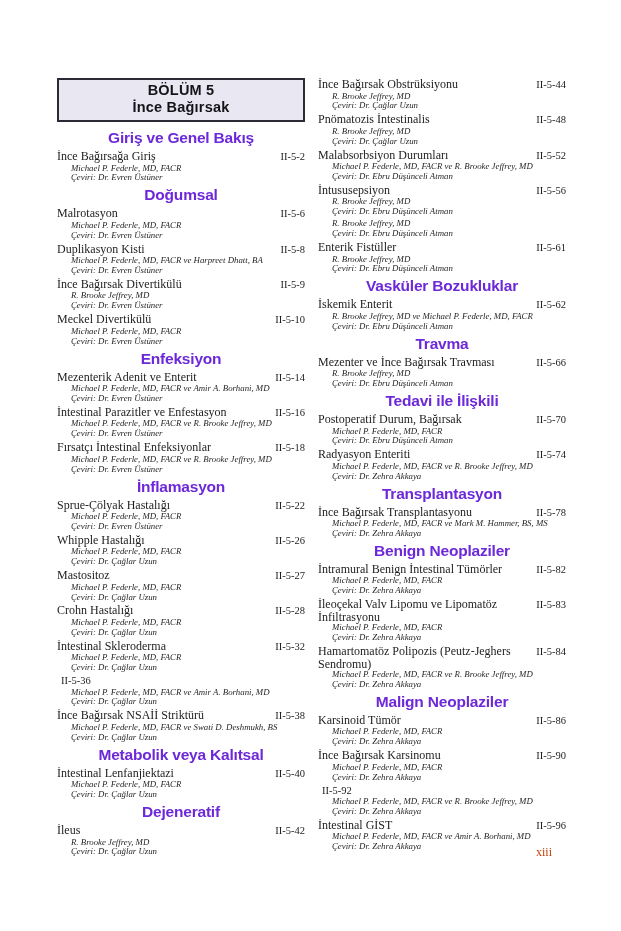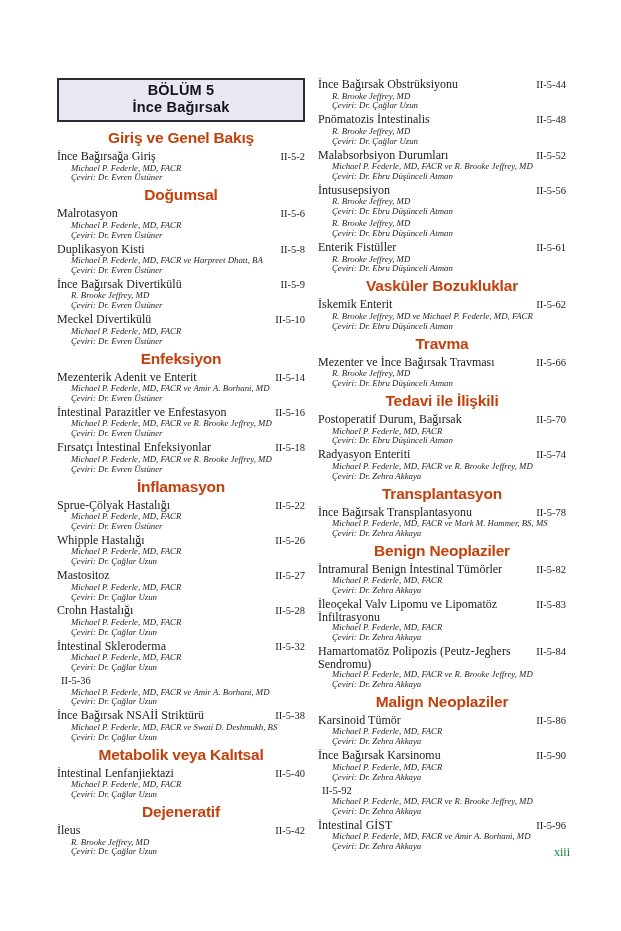--- a/index.html
+++ b/index.html
@@ -32,43 +32,43 @@
   }
 
   .section-header {
     font-family:"Liberation Sans", sans-serif;
     font-weight:bold;
     font-size:15.5px;
     line-height:18px;
     text-align:center;
     margin:3px 0 3px;
     letter-spacing:-0.2px;
-    color:#c2410c;
+    color:#6d28d9;
   }
 
   .entry { margin-bottom:2px; }
   .entry-line { display:flex; align-items:baseline; }
   .entry-title { flex:1; font-size:12px; line-height:12.5px; }
   .entry-page  { font-size:10.5px; line-height:12.5px; white-space:nowrap; margin-left:4px; }
   .entry-page b { font-weight:normal; }
   .entry-meta {
     font-style:italic;
     font-size:8.8px;
     line-height:9.9px;
     margin-left:14px;
     color:#26262a;
   }
 
   .footer-page {
     position:absolute;
     top:845px;
-    right:51px;
+    right:69px;
     font-size:12px;
     line-height:14px;
-    color:#15803d;
+    color:#c2410c;
   }
 </style>
 </head>
 <body>
 
 <div class="page">
 
   <div class="col col-left">
     <div class="chapter-box" style="background: rgb(232, 231, 242); border-color: rgb(43, 43, 53);">
       <div>BÖLÜM 5</div>

